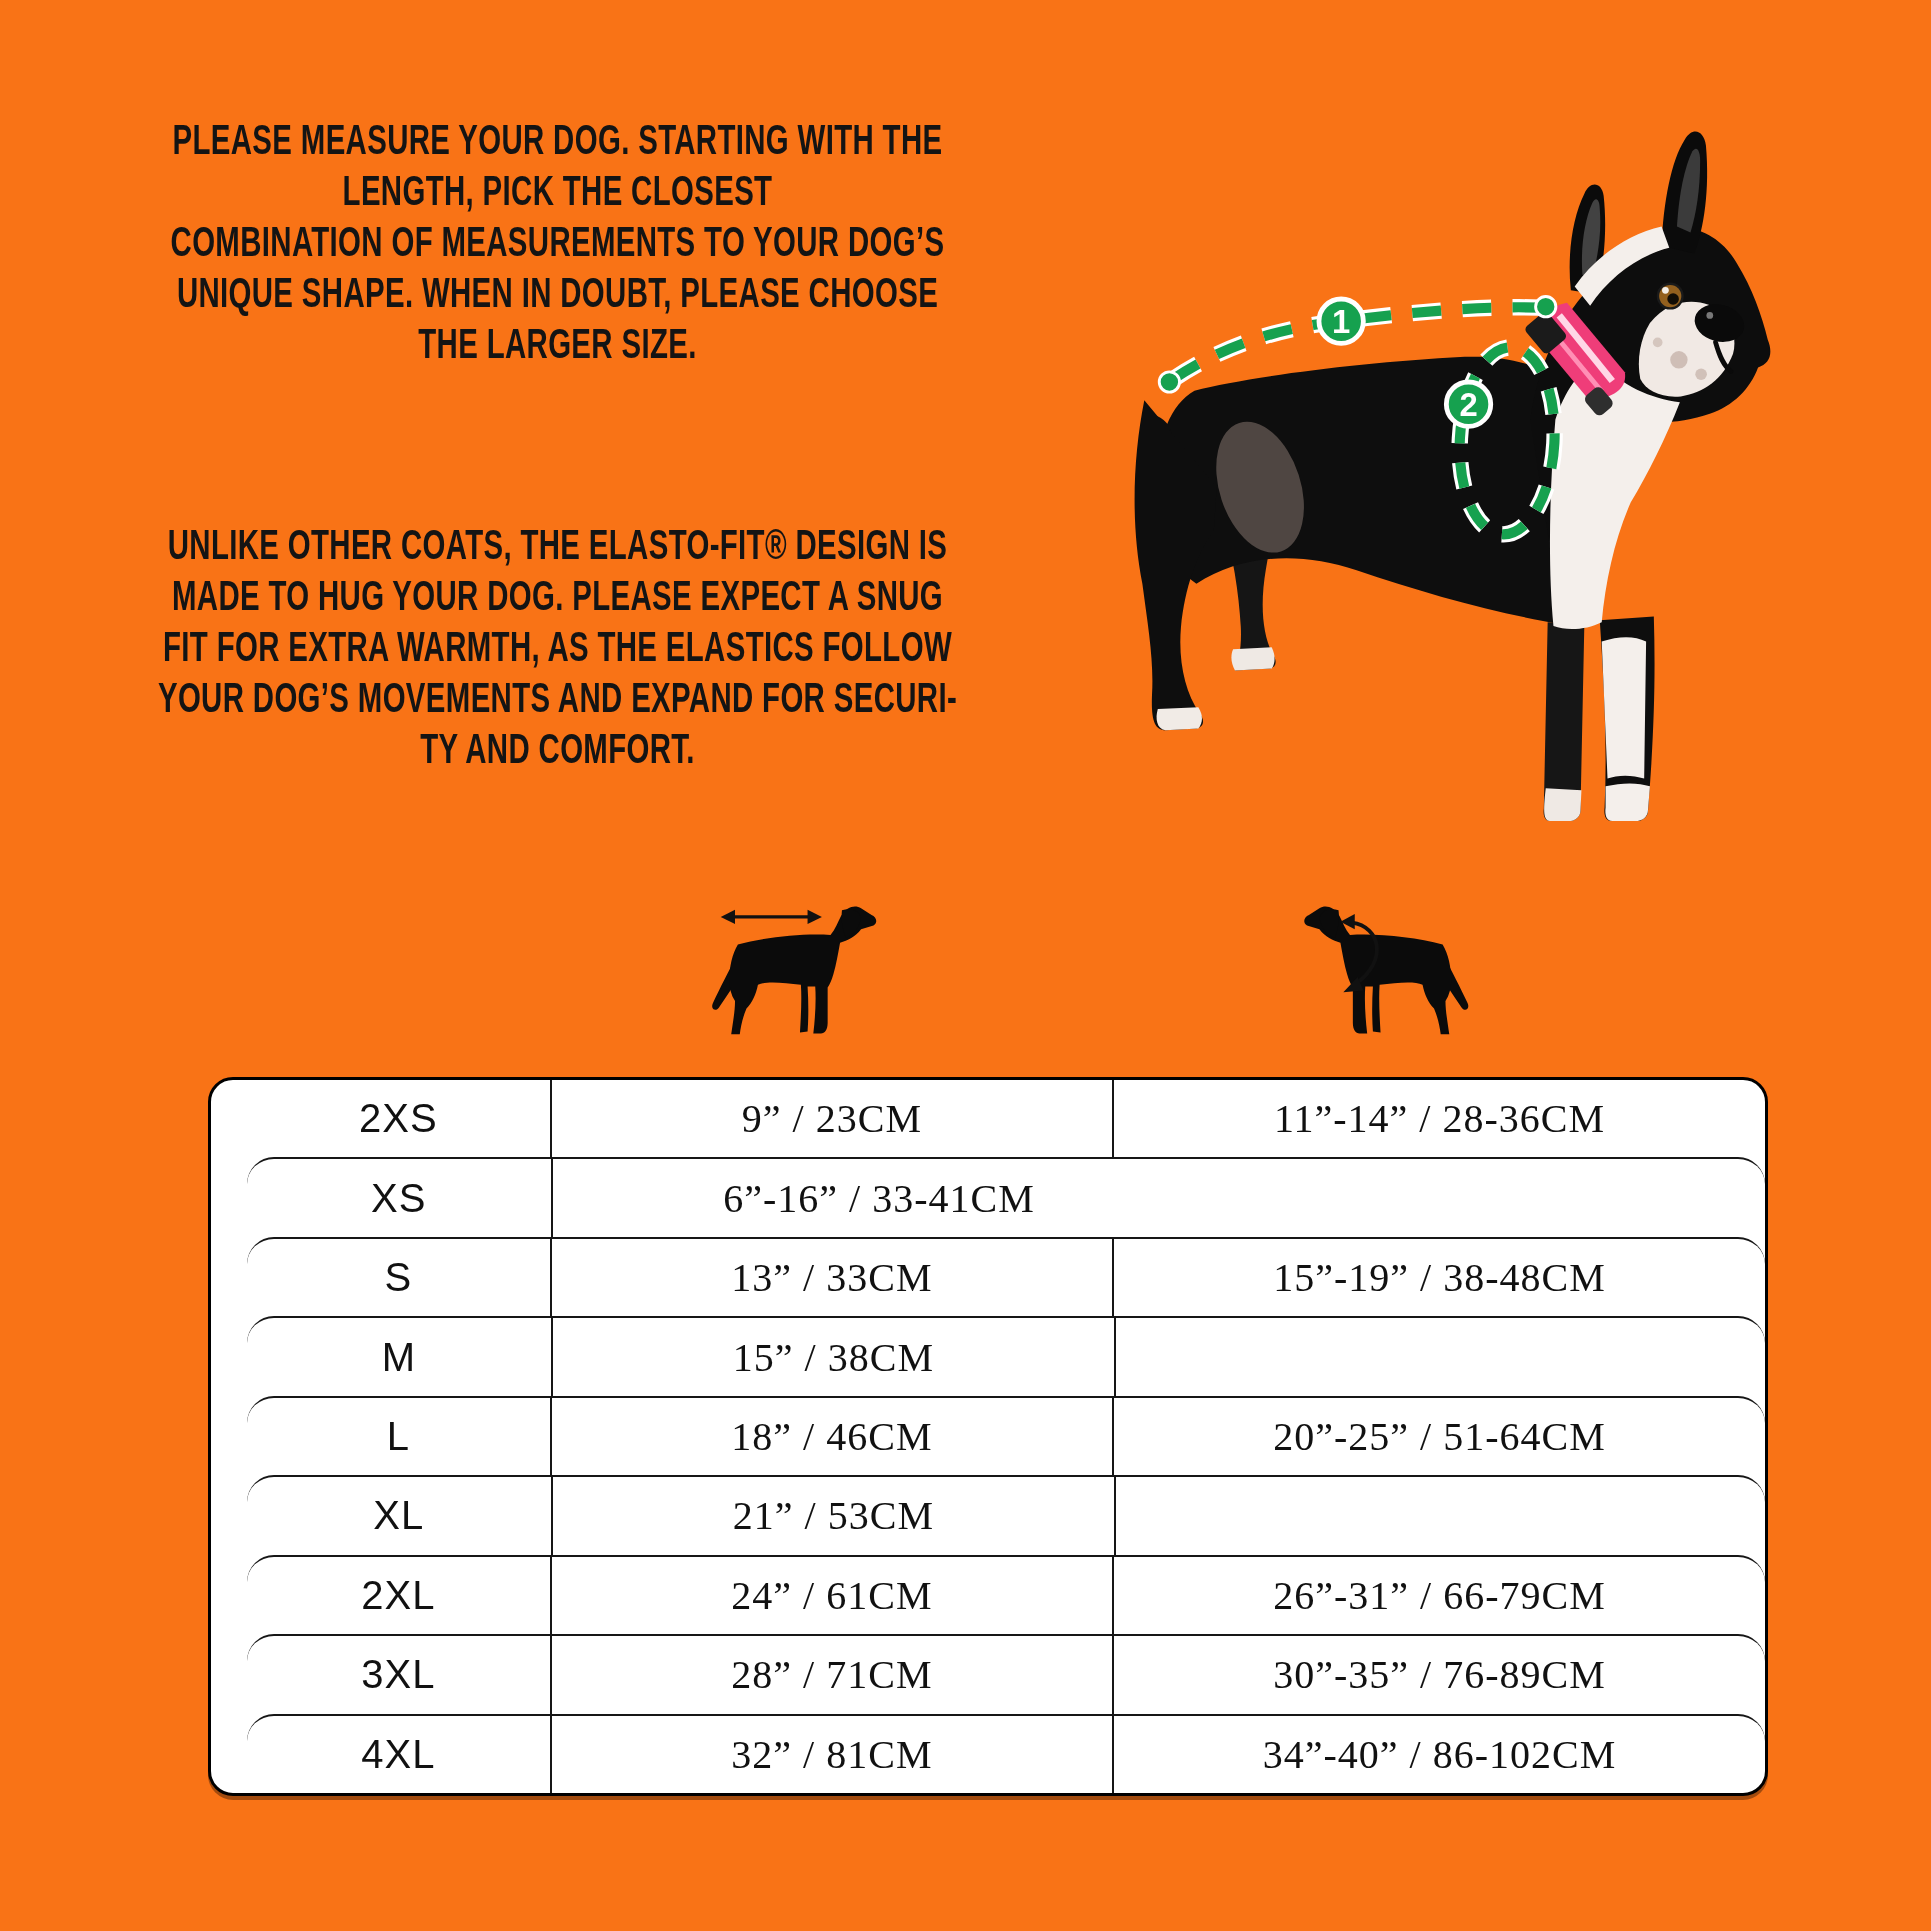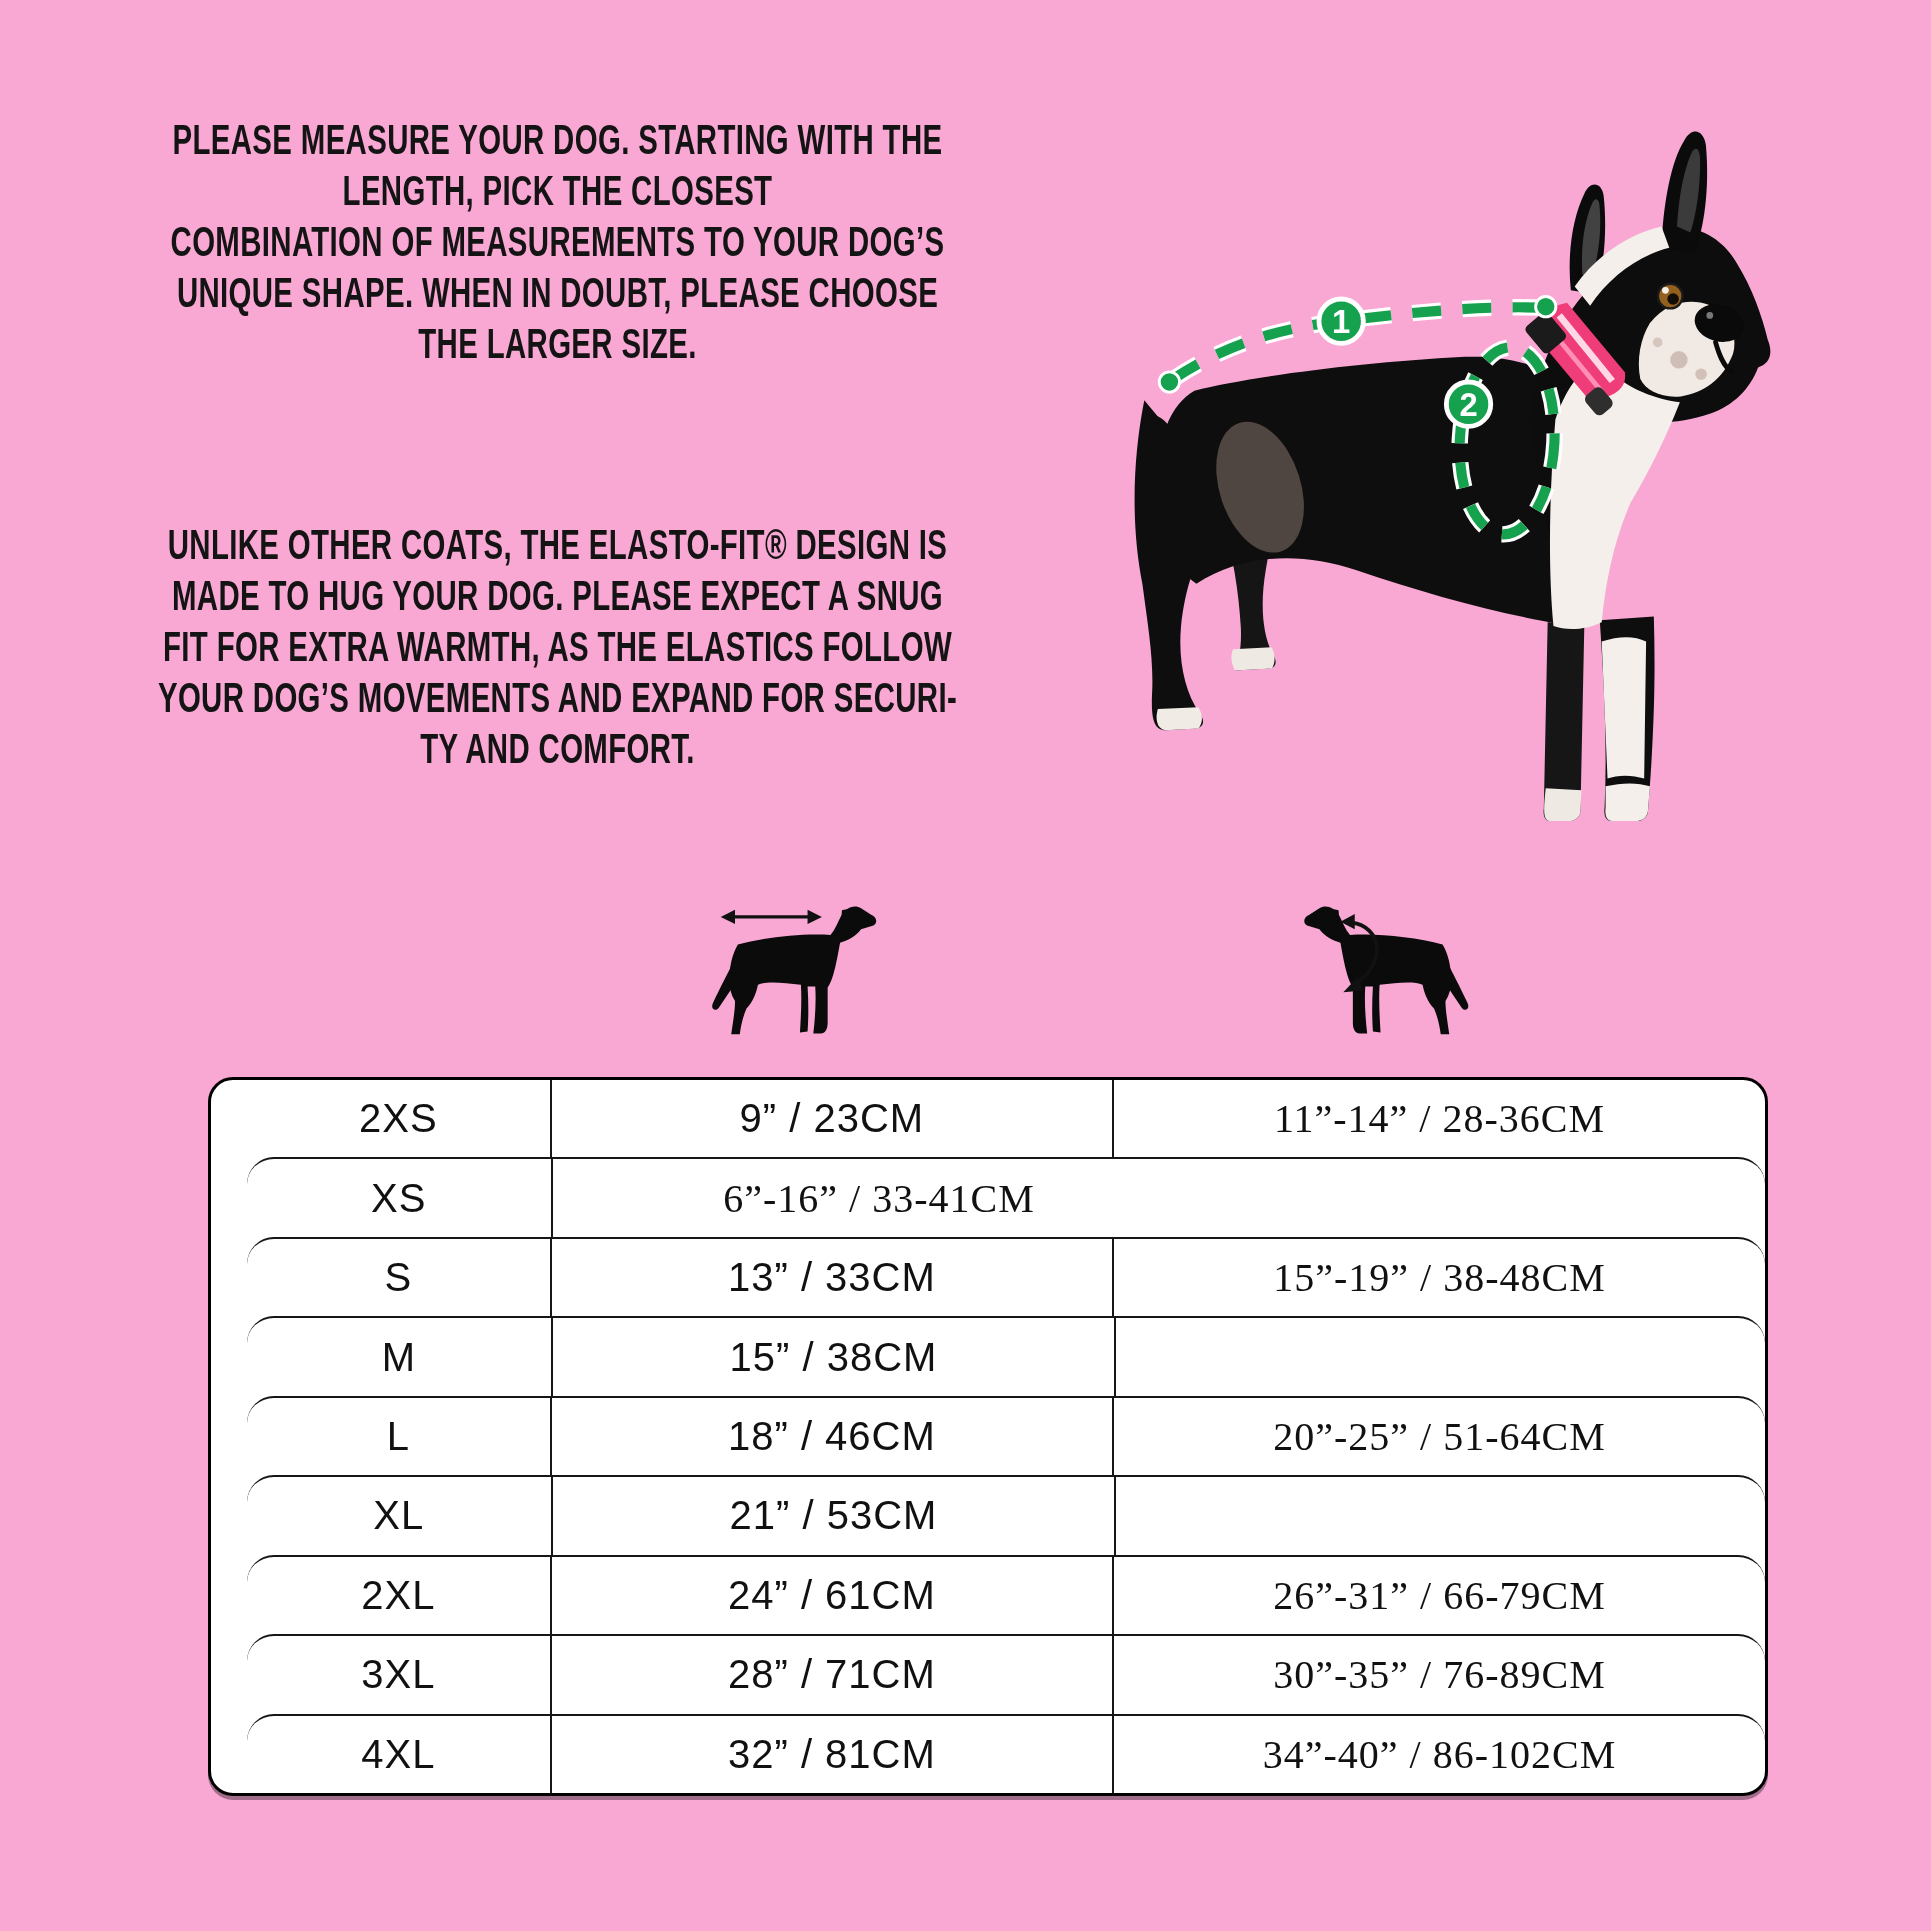--- a/index.html
+++ b/index.html
@@ -1,17 +1,17 @@
 <!DOCTYPE html>
 <html><head>
 <meta charset="utf-8">
 <style>
   html,body{margin:0;padding:0;background:#ffffff;}
   .canvas{
-    position:relative;width:1931px;height:1931px;background:#f9a8d4;
+    position:relative;width:1931px;height:1931px;background:#f97316;
     font-family:"Liberation Sans",sans-serif;overflow:hidden;
   }
   
   .intro{
     position:absolute;left:64px;top:114px;width:1410px;
     transform:scaleX(0.70);transform-origin:0 0;
     text-align:center;color:#141414;
     font-weight:bold;font-size:42px;line-height:51px;
     letter-spacing:0.5px;
   }
@@ -32,21 +32,21 @@
     box-shadow:0 3.9px 0 rgba(0,0,0,0.35);
     padding-left:36px;
   }
   .t-row{flex:1;display:flex;align-items:stretch;}
   .t-row + .t-row{border-top:2.4px solid #161616;border-radius:27px;}
   .t-cell{
     display:flex;align-items:center;justify-content:center;
     font-size:40px;color:#111;letter-spacing:1px;
   }
   .c-size{width:20%;border-right:2.4px solid #161616;}
-  .c-length{width:37%;border-right:2.4px solid #161616;}
+  .c-length{width:37%;border-right:2.4px solid #161616;font-family:Liberation Serif, serif;}
   .c-girth{width:43%;font-family:Liberation Serif, serif;}
   svg text{font-family:"Liberation Sans",sans-serif;}
 </style>
 </head>
 <body>
 
 <div class="canvas">
 
   <div class="intro">
     <p>PLEASE MEASURE YOUR DOG. STARTING WITH THE

